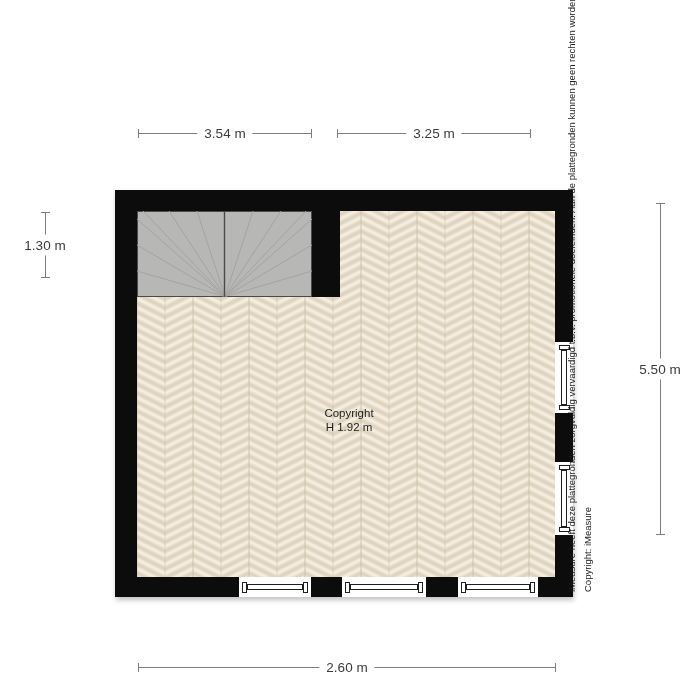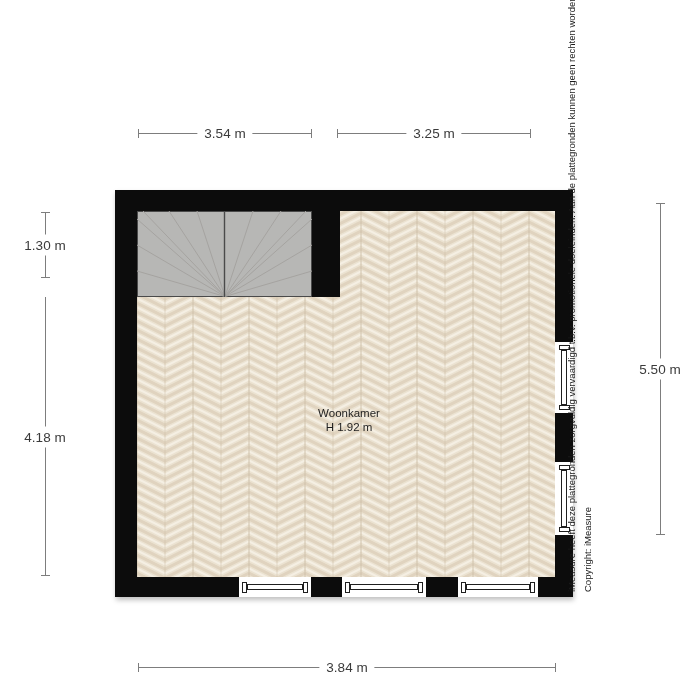--- a/index.html
+++ b/index.html
@@ -69,38 +69,33 @@
     <i class="tick t2"></i>
     <span class="dlabel">3.25 m</span>
   </div>
 
   <div class="dim dim-v" style="left:41px;top:212px;height:66px;">
     <i class="vline"></i>
     <i class="tick t1"></i>
     <i class="tick t2"></i>
     <span class="dlabel">1.30 m</span>
   </div>
-  <div class="dim dim-v" style="left:41px;top:297px;height:279px;">
-    <i class="vline"></i>
-    <i class="tick t2"></i>
-    <span class="dlabel">4.18 m</span>
-  </div>
 
   <div class="dim dim-v" style="left:656px;top:203px;height:332px;">
     <i class="vline"></i>
     <i class="tick t1"></i>
     <i class="tick t2"></i>
     <span class="dlabel">5.50 m</span>
   </div>
 
   <div class="dim dim-h" style="left:138px;top:663px;width:418px;">
     <i class="hline"></i>
     <i class="tick t1"></i>
     <i class="tick t2"></i>
-    <span class="dlabel">3.84 m</span>
+    <span class="dlabel">2.60 m</span>
   </div>
 
   <div id="plan">
 
     <div id="floor">
       <svg width="418" height="366">
         <defs>
           <pattern id="hb" width="56" height="18" patternUnits="userSpaceOnUse">
             <rect width="56" height="18" style="fill:var(--floor-base,#ebe2d1)"></rect>
             <g fill="none" stroke-width="3" opacity="0.6" style="stroke:var(--floor-accent,#d8cab2)">
@@ -141,21 +136,21 @@
           <line x1="88" y1="85.5" x2="175" y2="34"></line>
           <line x1="88" y1="85.5" x2="175" y2="60"></line>
         </g>
         <line x1="87.5" y1="0" x2="87.5" y2="86" style="stroke:var(--stair-border,#4a4a4a)" stroke-width="1.4"></line>
       </svg>
     </div>
 
     <div id="wall-stub"></div>
 
     <div class="room-label">
-      <div>Woonkamer</div>
+      <div>Copyright</div>
       <div>H 1.92 m</div>
     </div>
 
     <div class="window win-v" style="left:440px;top:152px;width:18px;height:65px;">
       <span class="cap"></span>
       <span class="bar"></span>
       <span class="cap"></span>
     </div>
     <div class="window win-v" style="left:440px;top:272px;width:18px;height:67px;">
       <span class="cap"></span>

